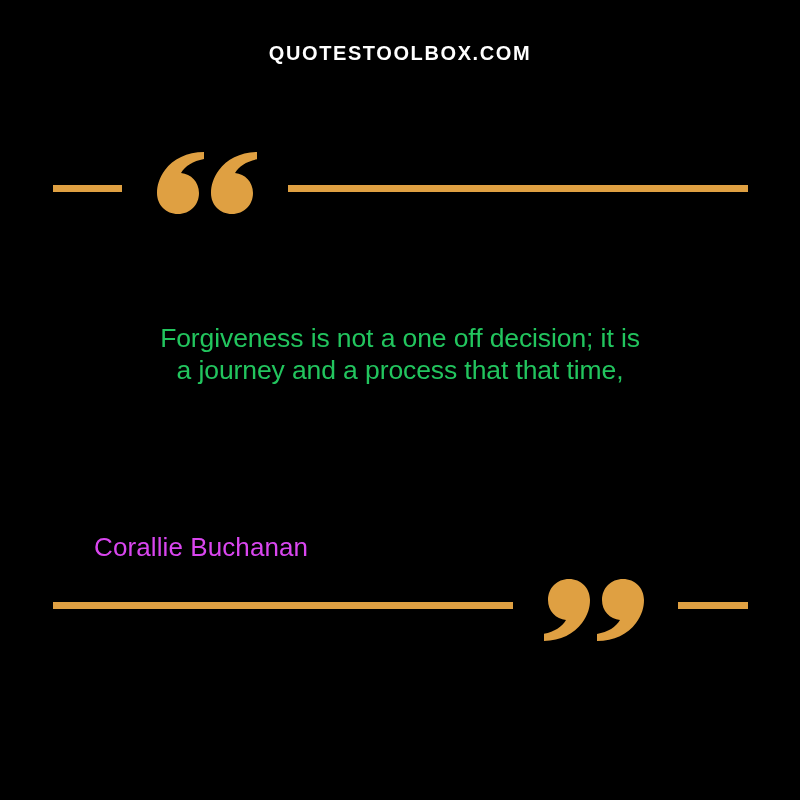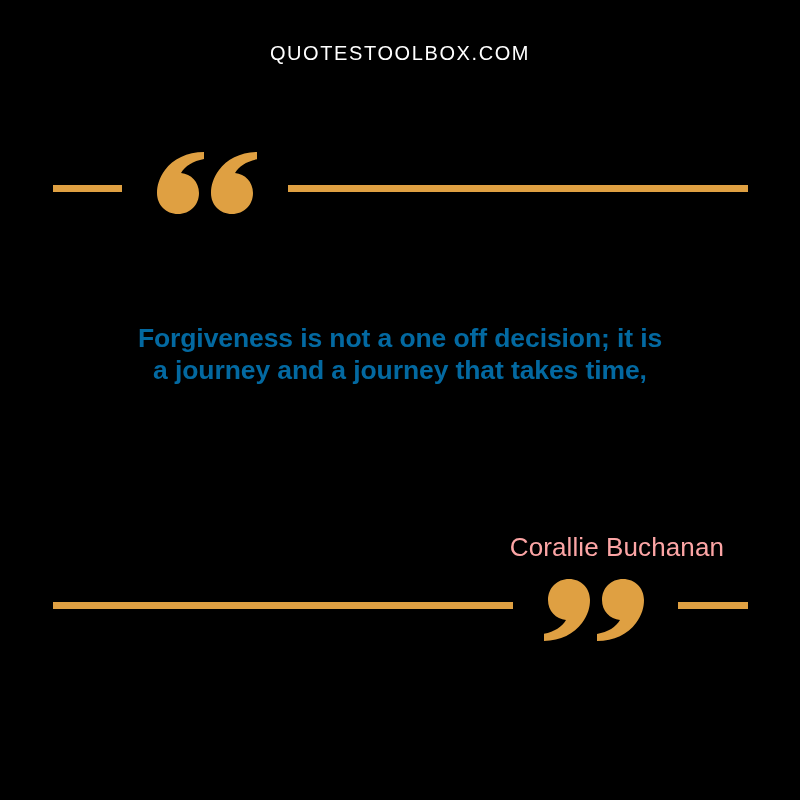--- a/index.html
+++ b/index.html
@@ -23,21 +23,21 @@
 
   
   .site-header {
     position: absolute;
     left: 0;
     top: 41px;
     width: 800px;
     text-align: center;
     color: #ffffff;
     font-size: 20px;
-    font-weight: normal;
+    font-weight: bold;
     letter-spacing: 1.6px;
     line-height: 24px;
     white-space: nowrap;
   }
 
   
   .ornament-row {
     position: absolute;
     left: 0;
     width: 800px;
@@ -69,35 +69,35 @@
   .quote-mark-open  { left: 157px; top: 0px;  }
   .quote-mark-close { left: 544px; top: 10px; }
 
   
   .quote-text {
     position: absolute;
     left: 90px;
     top: 322px;
     width: 620px;
     text-align: center;
-    color: #0369a1;
+    color: #22c55e;
     font-size: 26.5px;
-    font-weight: bold;
+    font-weight: normal;
     line-height: 32px;
     letter-spacing: -0.1px;
   }
 
   
   .quote-author {
     position: absolute;
-    left: 104px;
+    left: 94px;
     top: 531px;
     width: 620px;
-    text-align: right;
-    color: #fca5a5;
+    text-align: left;
+    color: #d946ef;
     font-size: 26px;
     font-weight: normal;
     line-height: 32px;
     letter-spacing: 0.1px;
   }
 </style>
 </head>
 <body>
 
 <div class="card">
@@ -119,21 +119,21 @@
                  C87 62 96 53 96 41 C96 30 88 22 78 21
                  C82 14 90 9 101 7 Z" fill="#dfa042"></path>
       </svg>
     </div>
 
     <div class="rule rule-top-long"></div>
   </div>
 
   <div class="quote-text">
     <div>Forgiveness is not a one off decision; it is</div>
-    <div>a journey and a journey that takes time,</div>
+    <div>a journey and a process that that time,</div>
   </div>
 
   <div class="quote-author">Corallie Buchanan</div>
 
   <div class="ornament-row bottom">
 
     <div class="rule rule-bot-long"></div>
 
     <div class="quote-mark quote-mark-close">
       <svg width="100" height="62" viewBox="0 0 100 62" aria-hidden="true">

